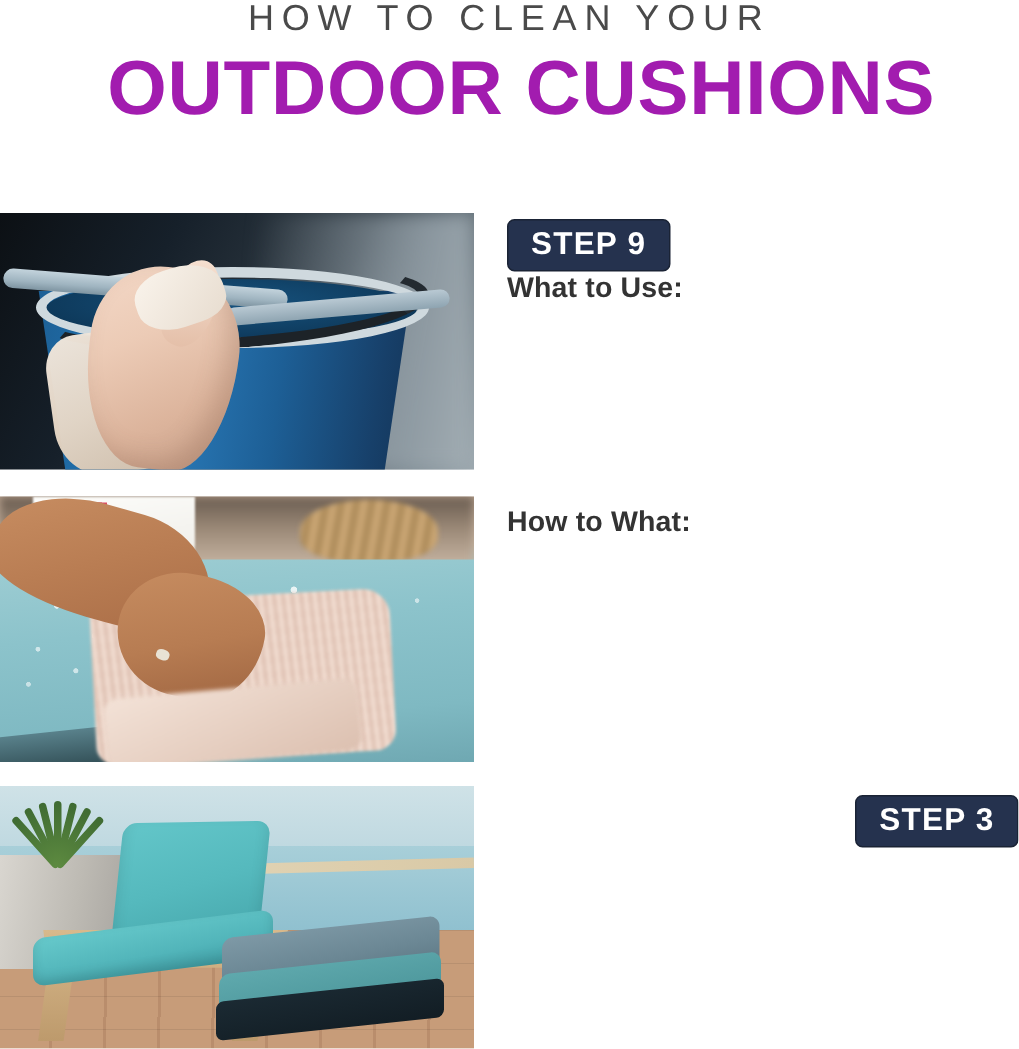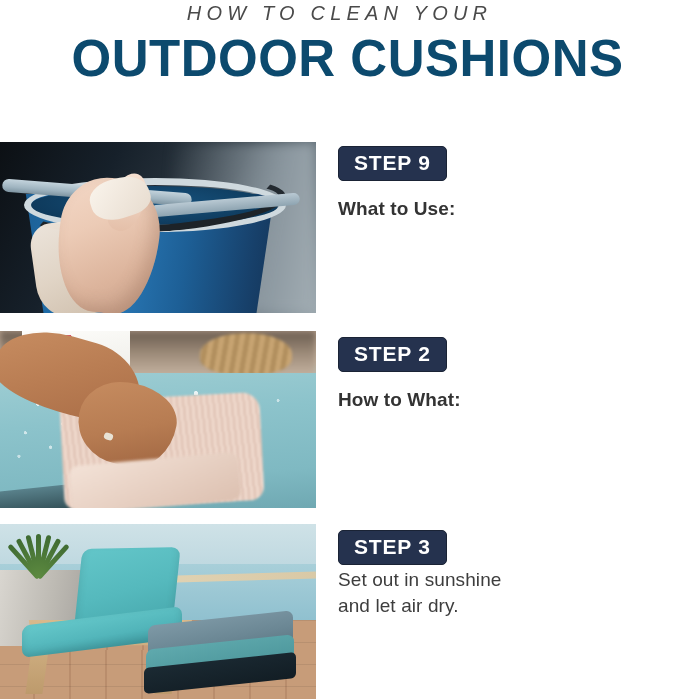--- a/index.html
+++ b/index.html
@@ -7,27 +7,26 @@
     width: 679px; height: 699px;
     background: #ffffff;
     font-family: "Liberation Sans", sans-serif;
     overflow: hidden;
   }
   .page { position: relative; width: 679px; height: 699px; background: #fff; }
 
   
   .header { width: 679px; padding-top: 2px; text-align: center; }
   .hdr-line1 {
-    font-size: 20px; letter-spacing: 5.2px; color: #4a4a4a;
+    font-size: 24px; letter-spacing: 5.2px; color: #4a4a4a;
     font-weight: 400; line-height: 26px; margin-top: -2px;
     white-space: nowrap;
-    font-style: italic;
   }
   .hdr-line2 {
-    font-size: 51px; font-weight: 700; color: #0c4a6e;
+    font-size: 51px; font-weight: 700; color: #a21caf;
     letter-spacing: 0.5px; line-height: 58px; margin-top: 4px;
     white-space: nowrap;
     padding-left: 16px;
   }
   .hdr-line3 {
     font-size: 24px; letter-spacing: 5.0px; color: #4a4a4a;
     font-weight: 400; line-height: 28px; margin-top: 6px;
     white-space: nowrap;
   }
 
@@ -45,21 +44,21 @@
     border: 1.5px solid #1a2335;
     border-radius: 5px;
     color: #ffffff;
     font-size: 21px; font-weight: 700;
     letter-spacing: 0.8px;
     padding: 5px 15px 6px 15px;
     line-height: 22px;
   }
   .heading {
     font-size: 19px; font-weight: 700; color: #333333;
-    margin-top: 16px; line-height: 24px; letter-spacing: 0.1px;
+    line-height: 24px; letter-spacing: 0.1px;
   }
   .body-text {
     font-size: 19px; font-weight: 400; color: #3d3d3d;
     line-height: 25.5px; margin-top: 2px; letter-spacing: 0.1px;
     white-space: pre-line;
   }
 
   
   .p1 { height: 171px; background: linear-gradient(118deg,#0c1014 0%,#16202a 30%,#313c45 62%,#7d8a92 88%,#9aa6ad 100%); }
   .p1 .bg-soft { position:absolute; right:0; top:0; width:46%; height:100%;
@@ -241,21 +240,20 @@
       <div class="cushion"></div>
       <div class="cushion-edge"></div>
       <div class="drops"></div>
       <div class="towel"></div>
       <div class="arm"></div>
       <div class="handp"></div>
       <div class="ring"></div>
       <div class="towel2"></div>
     </div>
     <div class="content" style="top:6px;">
-      <div class="badge">STEP 2</div>
       <div class="heading">How to What:</div>
     </div>
   </div>
 
   <div class="row" style="top:524px;">
     <div class="photo p3">
       <div class="sky"></div>
       <div class="sea"></div>
       <div class="railing"></div>
       <div class="deck"></div>
@@ -269,20 +267,18 @@
           <i style="transform:rotate(28deg)"></i>
         <i style="transform:rotate(42deg)"></i>
       </div>
       <div class="chair-frame"></div>
       <div class="chair-back"></div>
       <div class="chair-seat"></div>
       <div class="ott1"></div>
       <div class="ott2"></div>
       <div class="ott3"></div>
     </div>
-    <div class="content" style="top:6px;">
+    <div class="content" style="top:6px;text-align:right;">
       <div class="badge">STEP 3</div>
-      <div class="body-text">Set out in sunshine
-and let air dry.</div>
     </div>
   </div>
 
 </div>
 
 </body></html>

